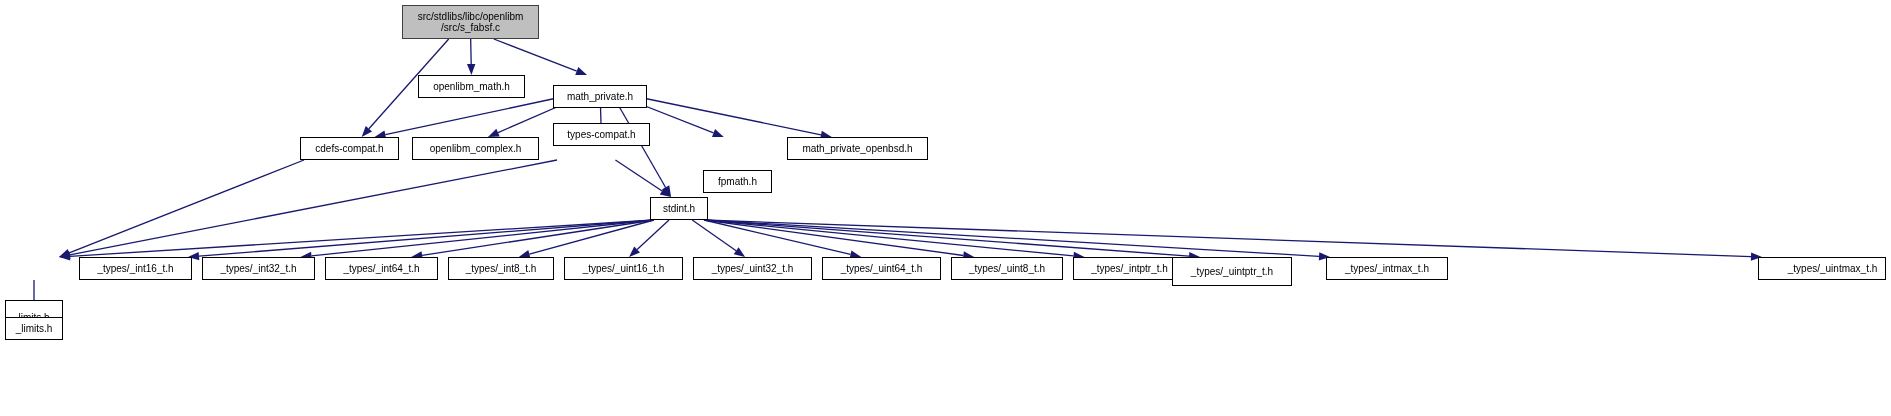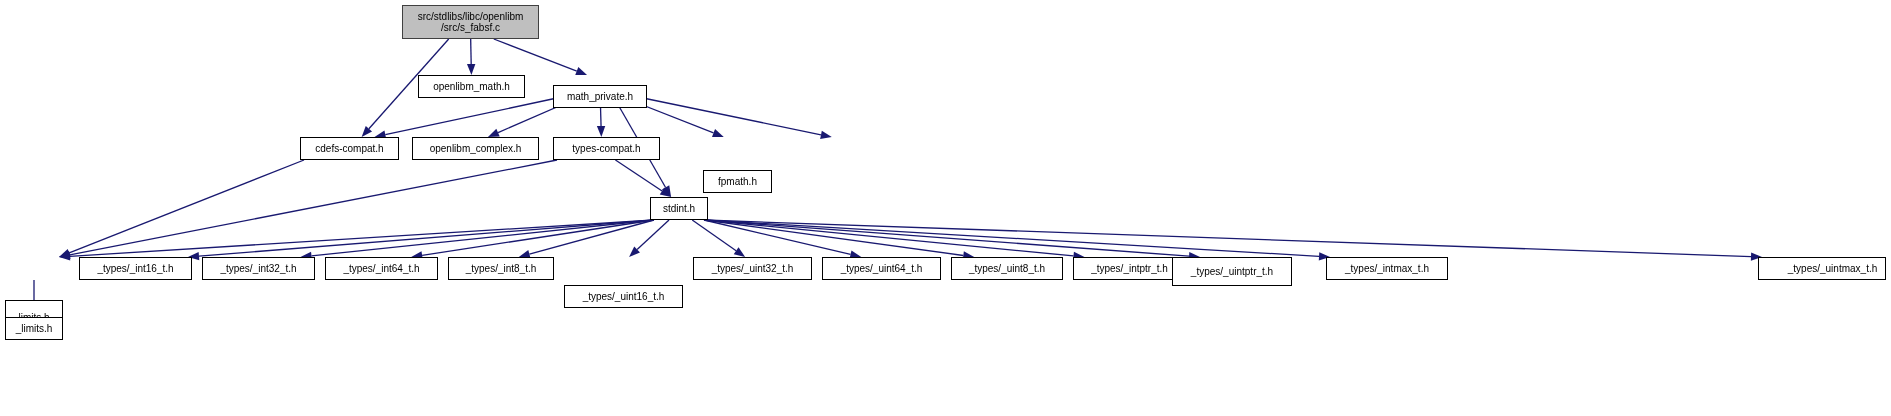--- a/index.html
+++ b/index.html
@@ -68,29 +68,30 @@
       <polygon points="1762.00,257.00 1750.86,260.81 1751.15,252.42" fill="#191970"></polygon>
       <line x1="34.00" y1="280.00" x2="34.00" y2="306.00" stroke="#191970" stroke-width="1.3"></line>
       <polygon points="34.00,317.00 29.80,306.00 38.20,306.00" fill="#191970"></polygon>
     </svg>
 <div class="node root" style="left: 402px; top: 5px; width: 137px; height: 34px;">src/stdlibs/libc/openlibm
 /src/s_fabsf.c</div>
     <div class="node" style="left: 418px; top: 75px; width: 107px; height: 23px;">openlibm_math.h</div>
     <div class="node" style="left: 553px; top: 85px; width: 94px; height: 23px;">math_private.h</div>
     <div class="node" style="left: 300px; top: 137px; width: 99px; height: 23px;">cdefs-compat.h</div>
     <div class="node" style="left: 412px; top: 137px; width: 127px; height: 23px;">openlibm_complex.h</div>
-    <div class="node" style="left: 553px; top: 137px; width: 107px; height: 23px;">types-compat.h</div>
+    <div class="node" style="left: 553px; top: 123px; width: 97px; height: 23px;">types-compat.h</div>
     <div class="node" style="left: 703px; top: 137px; width: 69px; height: 23px; margin-top: 33px;">fpmath.h</div>
+    <div class="node" style="left: 787px; top: 137px; width: 141px; height: 23px;">math_private_openbsd.h</div>
     <div class="node" style="left: 650px; top: 197px; width: 58px; height: 23px;">stdint.h</div>
     <div class="node" style="left: 5px; top: 257px; width: 58px; height: 35px; margin-top: 43px;">limits.h</div>
     <div class="node" style="left: 79px; top: 257px; width: 113px; height: 23px;">_types/_int16_t.h</div>
     <div class="node" style="left: 202px; top: 257px; width: 113px; height: 23px;">_types/_int32_t.h</div>
     <div class="node" style="left: 325px; top: 257px; width: 113px; height: 23px;">_types/_int64_t.h</div>
     <div class="node" style="left: 448px; top: 257px; width: 106px; height: 23px;">_types/_int8_t.h</div>
-    <div class="node" style="left: 564px; top: 257px; width: 119px; height: 23px; margin-top: 28px;">_types/_uint16_t.h</div>
+    <div class="node" style="left: 564px; top: 257px; width: 119px; height: 23px;">_types/_uint16_t.h</div>
     <div class="node" style="left: 693px; top: 257px; width: 119px; height: 23px;">_types/_uint32_t.h</div>
     <div class="node" style="left: 822px; top: 257px; width: 119px; height: 23px;">_types/_uint64_t.h</div>
     <div class="node" style="left: 951px; top: 257px; width: 112px; height: 23px;">_types/_uint8_t.h</div>
     <div class="node" style="left: 1073px; top: 257px; width: 113px; height: 23px;">_types/_intptr_t.h</div>
     <div class="node" style="left: 1172px; top: 257px; width: 120px; height: 29px;">_types/_uintptr_t.h</div>
     <div class="node" style="left: 1326px; top: 257px; width: 122px; height: 23px;">_types/_intmax_t.h</div>
     <div class="node" style="left: 1758px; top: 257px; width: 128px; height: 23px; padding-left: 21px;">_types/_uintmax_t.h</div>
     <div class="node" style="left: 5px; top: 317px; width: 58px; height: 23px;">_limits.h</div>
   </div>
 

